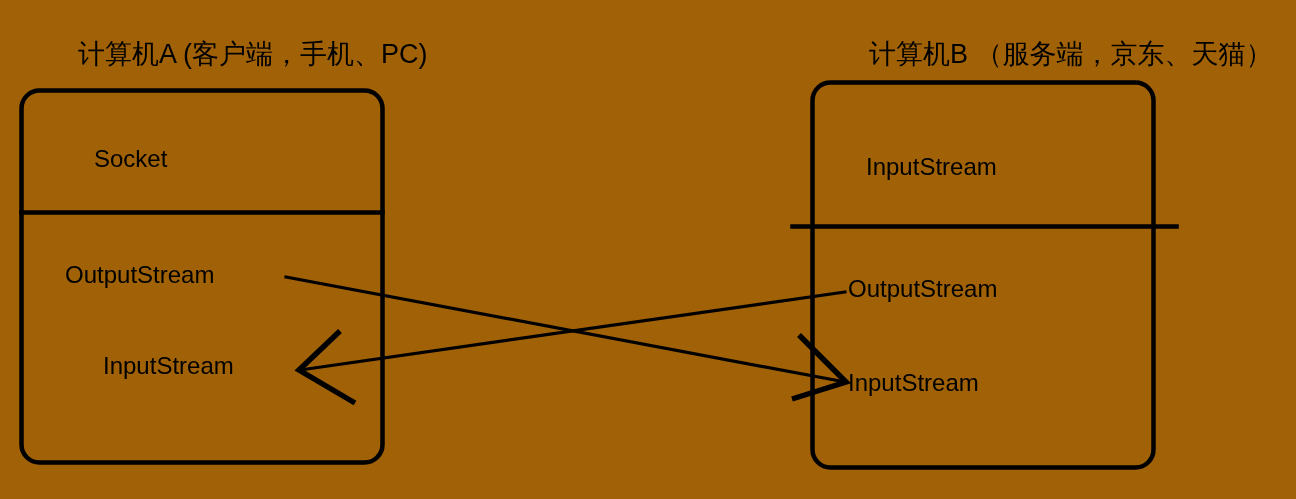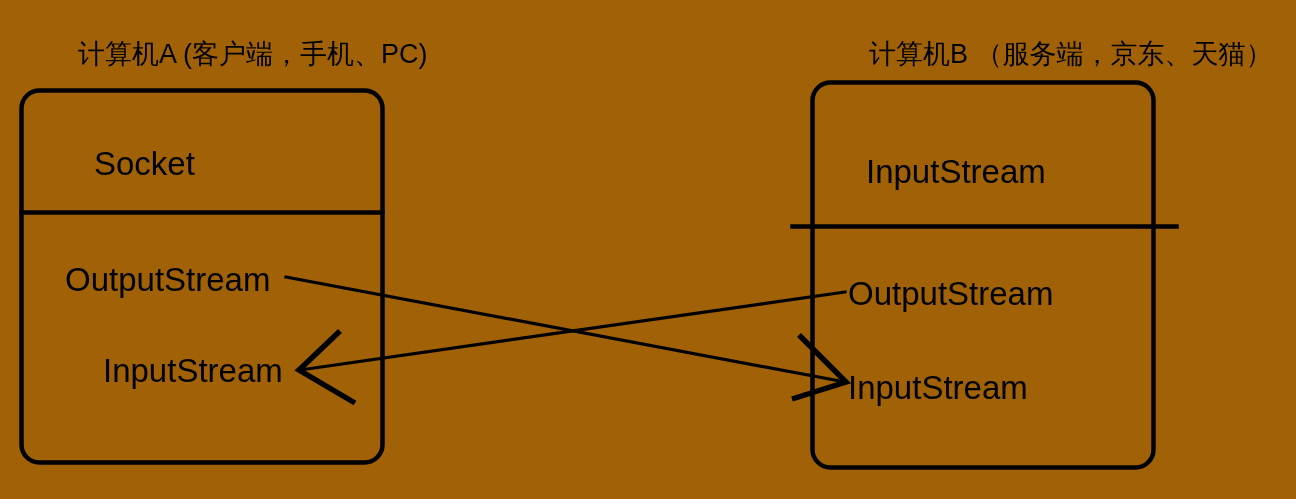--- a/index.html
+++ b/index.html
@@ -25,21 +25,21 @@
     line-height: 1;
     white-space: nowrap;
     color: #000000;
     font-weight: 400;
   }
   #title-left  { left: 78px;  top: 41px; }
   #title-right { left: 853px; top: 41px; margin-left: 16px; }
 
   .label {
     position: absolute;
-    font-size: 33px;
+    font-size: 24px;
     line-height: 1;
     white-space: nowrap;
     color: #000000;
     font-weight: 400;
   }
   #label-socket        { left: 94px;  top: 147px; }
   #label-serversocket  { left: 866px; top: 155px; }
   #label-left-out      { left: 65px;  top: 263px; }
   #label-left-in       { left: 103px; top: 354px; }
   #label-right-out     { left: 848px; top: 277px; }

